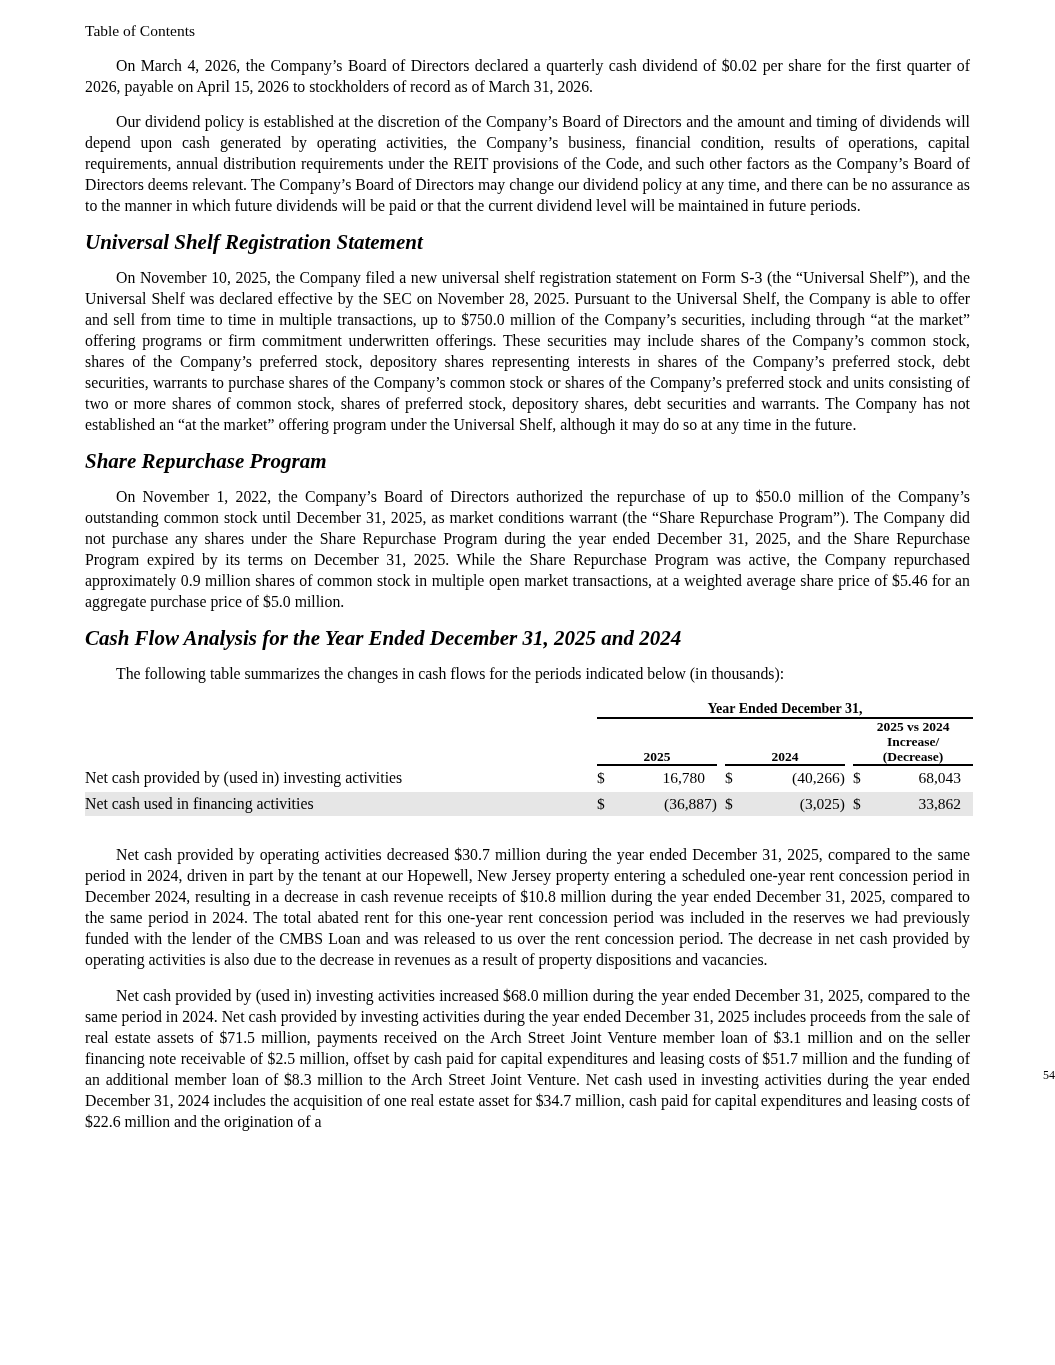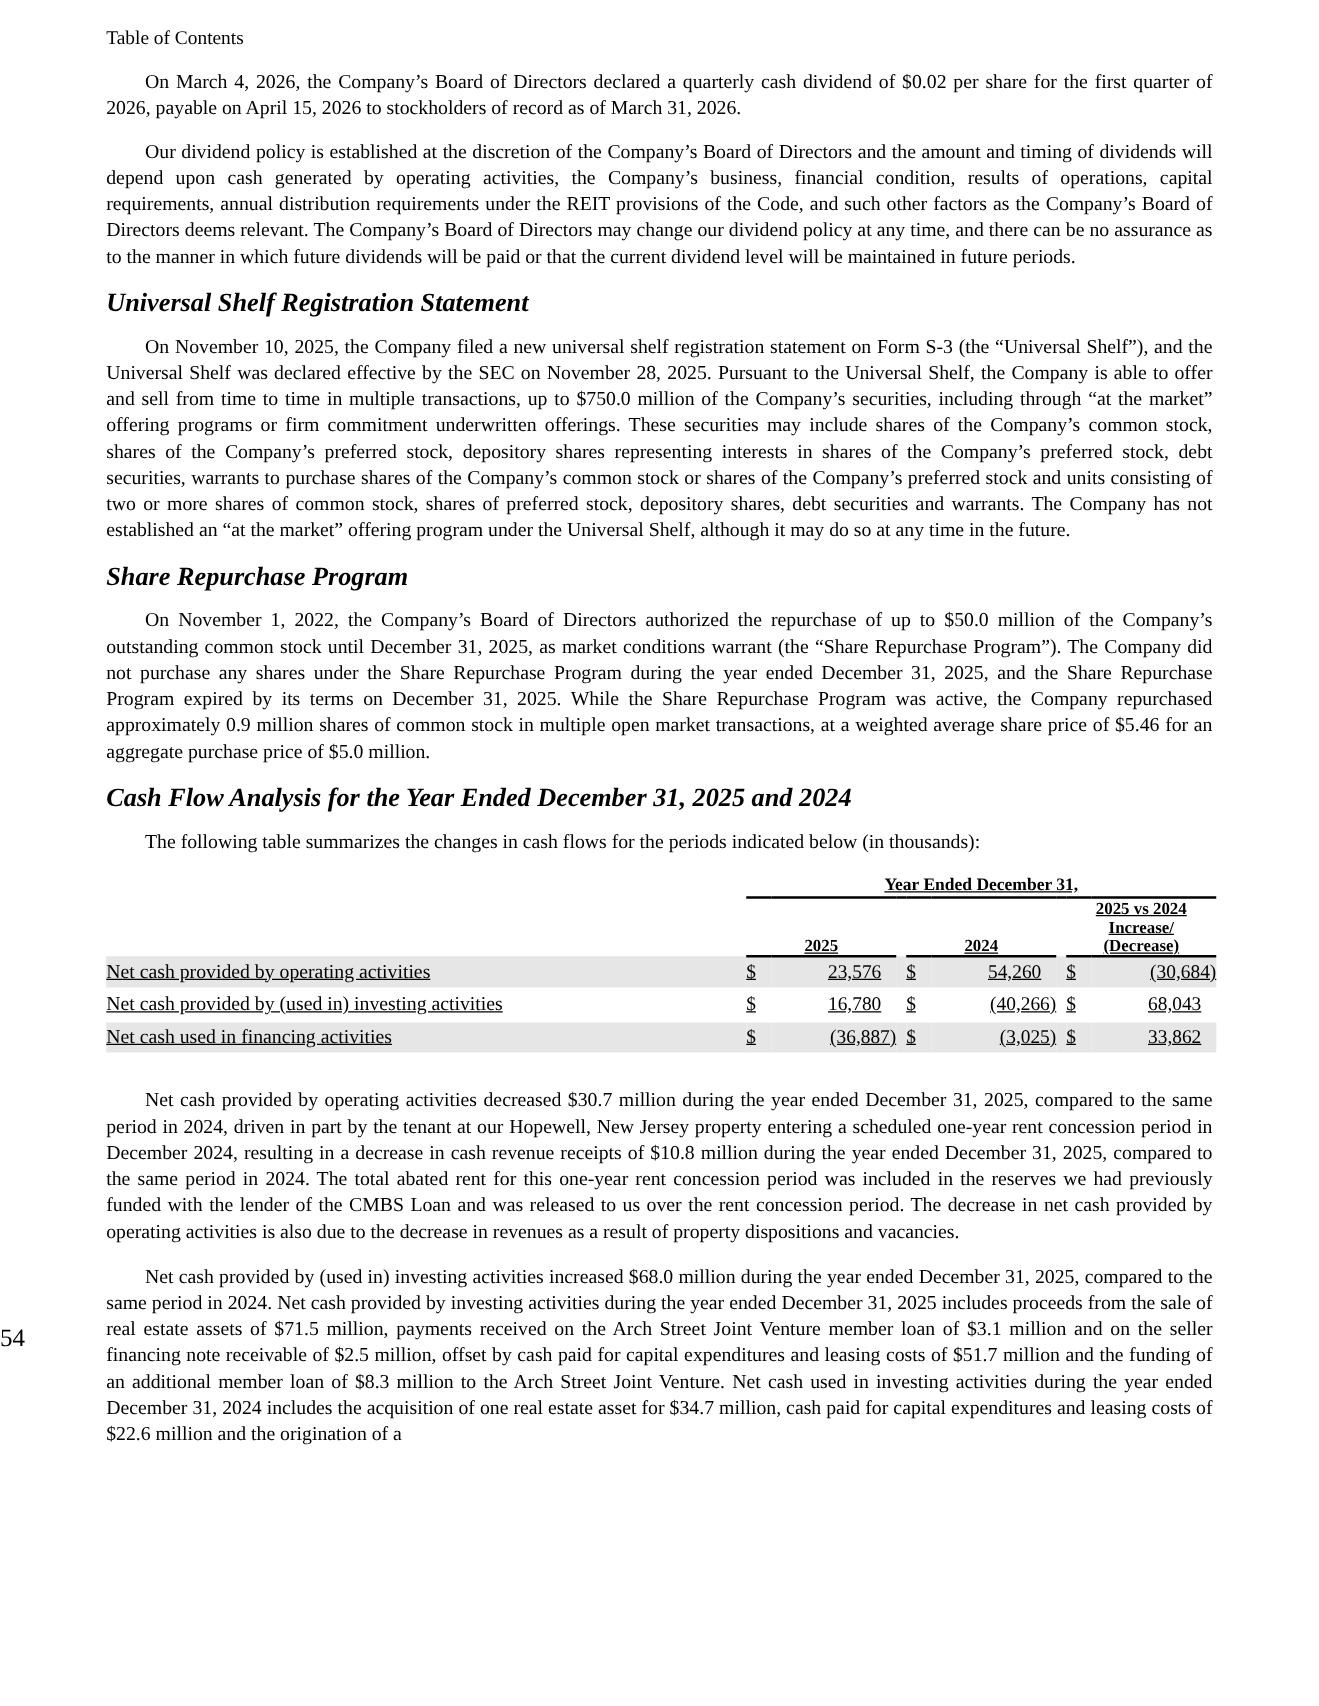--- a/index.html
+++ b/index.html
@@ -31,21 +31,20 @@
     font-weight: bold; font-style: italic;
     margin: 16px 0 0 0;
   }
   
   .fin-table-wrap { margin-top: 17px; }
   table.fin {
     border-collapse: collapse;
     table-layout: fixed;
     width: 888px;
     font-size: 15.5px;
-    text-decoration: underline;
   }
   table.fin col.c-label  { width: 512px; }
   table.fin col.c-dollar { width: 20px; }
   table.fin col.c-amt    { width: 100px; }
   table.fin col.c-gap    { width: 8px; }
   table.fin td { padding: 0; vertical-align: bottom; }
   td.span-head {
     text-align: center; font-weight: bold; font-size: 14px;
     border-bottom: 2px solid #000;
     padding-bottom: 2px; line-height: 16px;
@@ -63,22 +62,22 @@
   tr.data-row td.gap { background: inherit; }
   tr.shaded td.gap { background: #e6e6e6; }
   td.row-label { padding-left: 6px; font-size: 15.8px; }
   td.dollar { text-align: left; padding-left: 8px; }
   td.amt { text-align: right; padding-right: 2px; }
   
   .page-number {
     position: absolute;
     bottom: 28px; left: 0;
     width: 100%;
-    text-align: left;
-    font-size: 20px;
+    text-align: right;
+    font-size: 12px;
   }
 </style>
 </head>
 <body>
 
 <div class="page">
 
   <div class="toc">Table of Contents</div>
 
   <p class="body-para first-para">On March 4, 2026, the Company’s Board of Directors declared a quarterly cash dividend of $0.02 per share for the first quarter of 2026, payable on April 15, 2026 to stockholders of record as of March 31, 2026.</p>
@@ -121,31 +120,20 @@
           <td></td>
           <td class="col-head" colspan="2">2024</td>
           <td></td>
           <td class="col-head" colspan="2">
             <span class="hl">2025 vs 2024</span>
             <span class="hl">Increase/</span>
             <span class="hl">(Decrease)</span>
           </td>
         </tr>
 
-        <tr class="data-row shaded">
-          <td class="row-label">Net cash provided by operating activities</td>
-          <td class="dollar">$</td>
-          <td class="amt" style="padding-right: 12px;">23,576</td>
-          <td class="gap"></td>
-          <td class="dollar">$</td>
-          <td class="amt" style="padding-right: 12px;">54,260</td>
-          <td class="gap"></td>
-          <td class="dollar">$</td>
-          <td class="amt">(30,684)</td>
-        </tr>
 
         <tr class="data-row">
           <td class="row-label">Net cash provided by (used in) investing activities</td>
           <td class="dollar">$</td>
           <td class="amt" style="padding-right: 12px;">16,780</td>
           <td class="gap"></td>
           <td class="dollar">$</td>
           <td class="amt">(40,266)</td>
           <td class="gap"></td>
           <td class="dollar">$</td>

